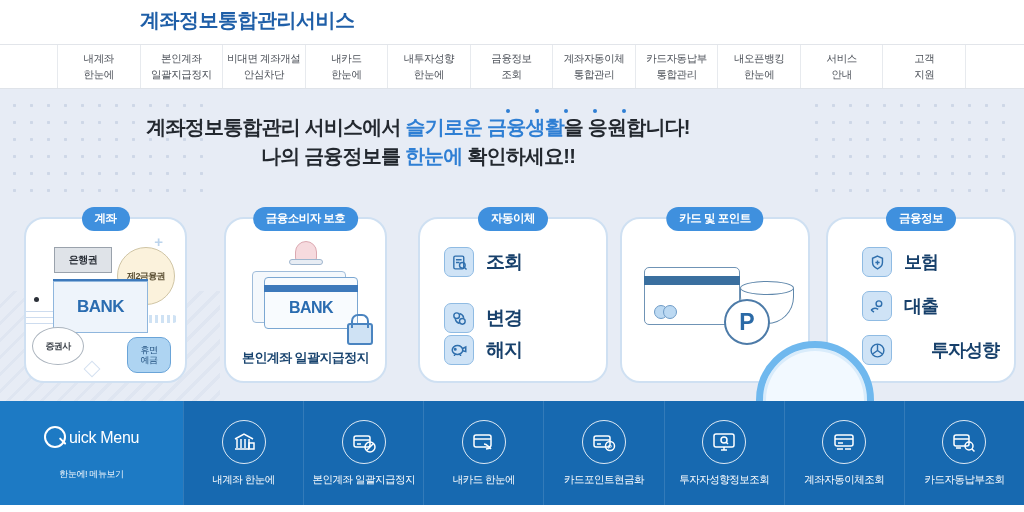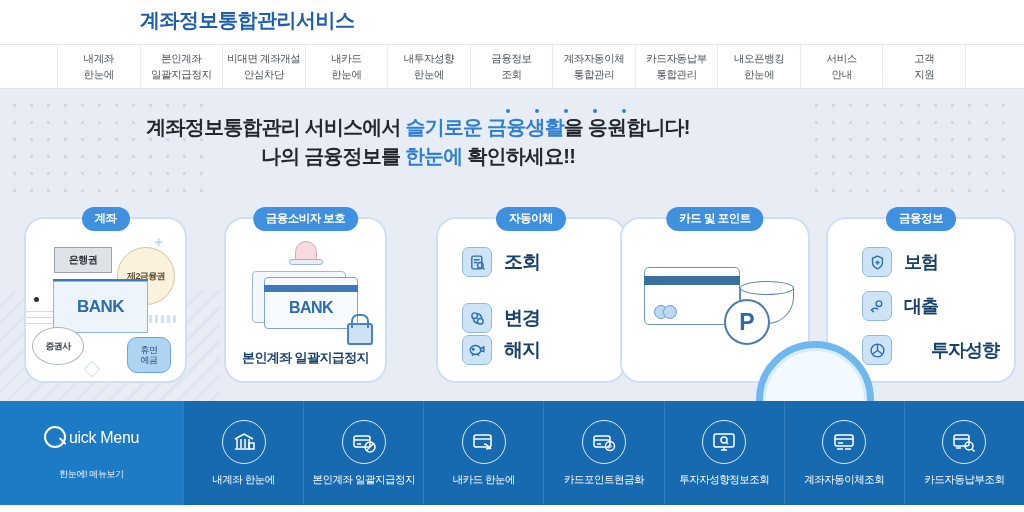--- a/index.html
+++ b/index.html
@@ -336,21 +336,21 @@
           <div class="c2-lamp-base"></div>
           <div class="c2-card-b"></div>
           <div class="c2-card-f"></div>
           <div class="c2-band"></div>
           <div class="c2-bank">BANK</div>
           <div class="c2-lock"></div>
           <div class="c2-caption">본인계좌 일괄지급정지</div>
         </div>
       </div>
 
-      <div class="card wide" style="left:418px;margin-left:18px;">
+      <div class="card wide" style="left:418px;">
         <div class="card-badge">자동이체</div>
         <div class="card-body">
           <div class="feat-row" style="top:28px;">
             <span class="feat-ico">
               <svg width="17" height="17" viewBox="0 0 24 24" fill="none" stroke="#2f6fad" stroke-width="2">
                 <rect x="4" y="3" width="14" height="18" rx="2"></rect>
                   <path d="M7 8h8M7 12h5"></path>
                 <circle cx="16" cy="16" r="4"></circle>
                   <path d="M19 19l3 3"></path>
               </svg>

